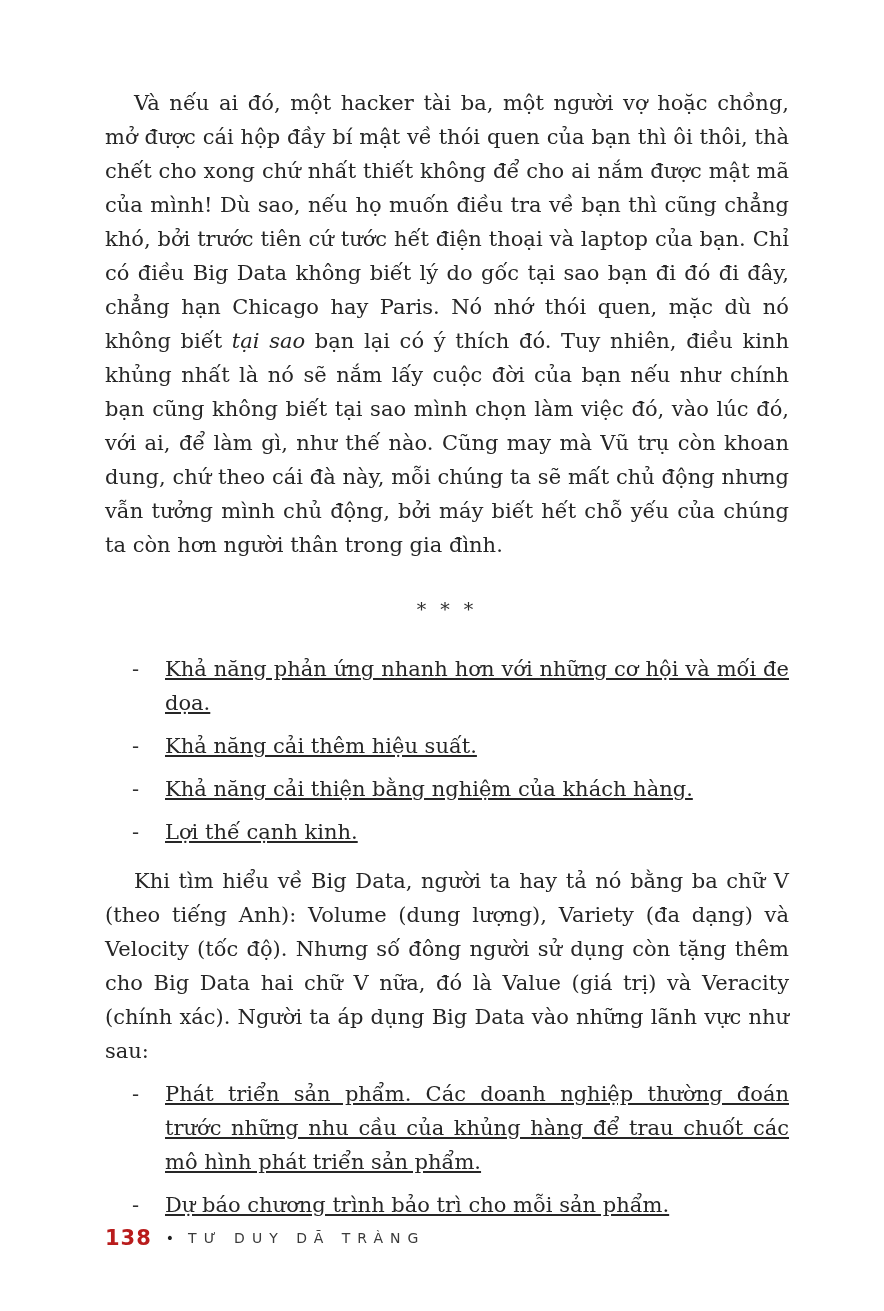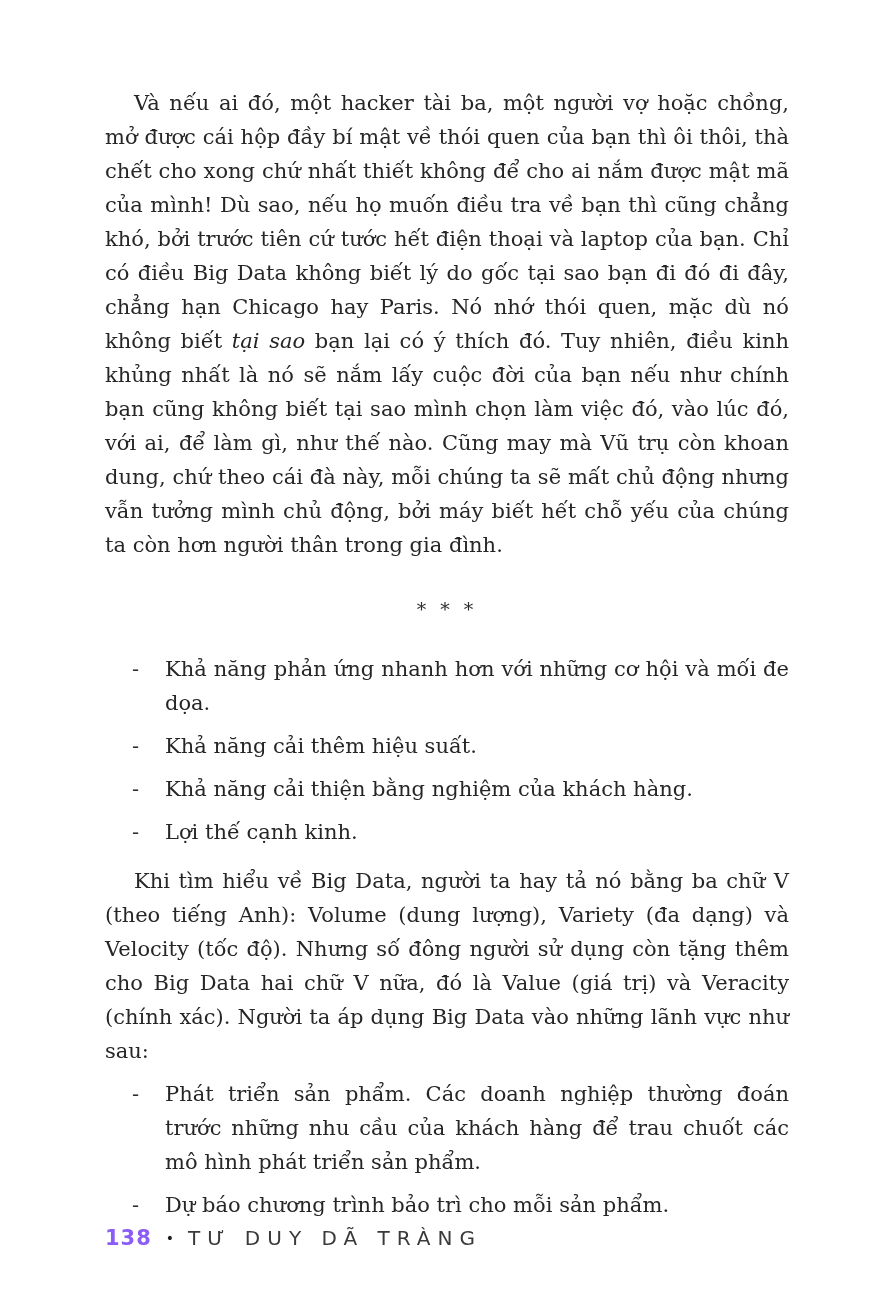--- a/index.html
+++ b/index.html
@@ -47,45 +47,46 @@
   }
   .li .marker {
     width: 60px;
     padding-left: 27px;
     flex: 0 0 60px;
     color: #2e2e2e;
   }
   .li .li-text {
     flex: 1 1 auto;
     text-align: justify;
+    text-decoration: underline;
   }
   .para-after-list {
     margin-top: 15px;
   }
   .footer {
     position: absolute;
     left: 105px;
     top: 1226px;
     display: flex;
     align-items: center;
     font-family: "DejaVu Sans", "Liberation Sans", sans-serif;
   }
   .footer .page-num {
     font-size: 21px;
     font-weight: bold;
-    color: #8b5cf6;
+    color: #b91c1c;
     letter-spacing: 1px;
   }
   .footer .dot {
     font-size: 14px;
     color: #1f1f1f;
     margin: 0 14px 0 14px;
   }
   .footer .running-title {
-    font-size: 20px;
+    font-size: 14px;
     font-weight: 500;
     color: #3a3a3a;
     letter-spacing: 7px;
     white-space: nowrap;
   }
   i.emph { font-style: italic; }
 </style>
 </head>
 <body>
 
@@ -114,21 +115,21 @@
         <span class="marker">-</span>
         <span class="li-text">Lợi thế cạnh kinh.</span>
       </div>
     </div>
 
     <p class="para para-after-list">Khi tìm hiểu về Big Data, người ta hay tả nó bằng ba chữ V (theo tiếng Anh): Volume (dung lượng), Variety (đa dạng) và Velocity (tốc độ). Nhưng số đông người sử dụng còn tặng thêm cho Big Data hai chữ V nữa, đó là Value (giá trị) và Veracity (chính xác). Người ta áp dụng Big Data vào những lãnh vực như sau:</p>
 
     <div class="list">
       <div class="li">
         <span class="marker">-</span>
-        <span class="li-text">Phát triển sản phẩm. Các doanh nghiệp thường đoán trước những nhu cầu của khách hàng để trau chuốt các mô hình phát triển sản phẩm.</span>
+        <span class="li-text">Phát triển sản phẩm. Các doanh nghiệp thường đoán trước những nhu cầu của khủng hàng để trau chuốt các mô hình phát triển sản phẩm.</span>
       </div>
       <div class="li">
         <span class="marker">-</span>
         <span class="li-text">Dự báo chương trình bảo trì cho mỗi sản phẩm.</span>
       </div>
     </div>
 
   </div>
 
   <div class="footer">

